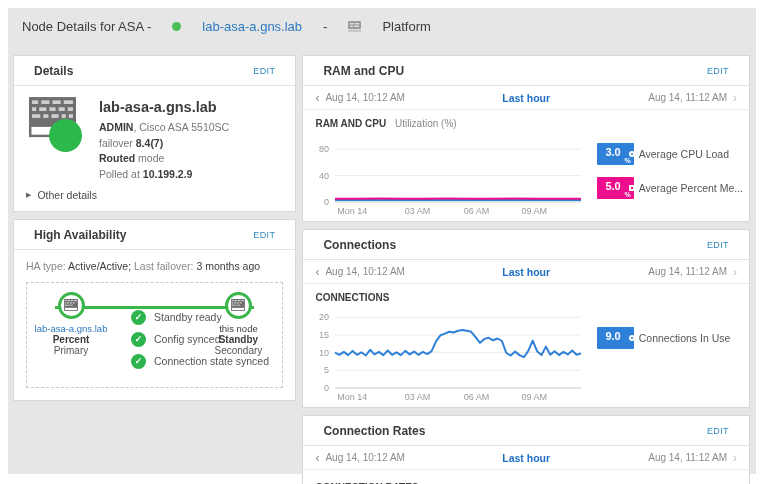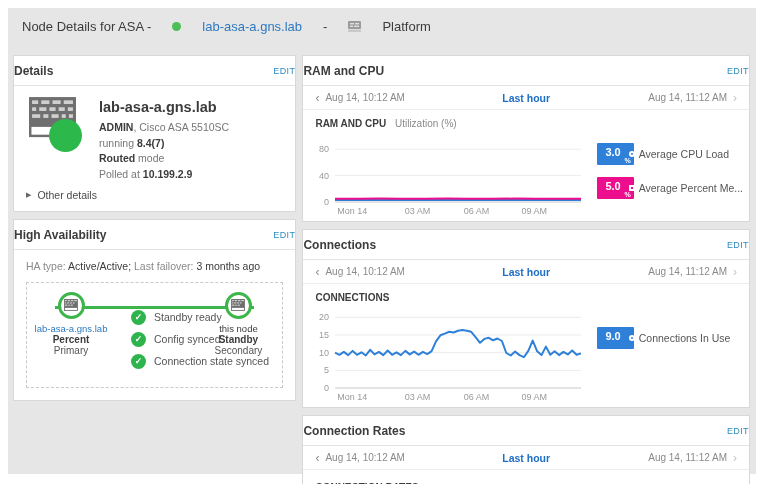--- a/index.html
+++ b/index.html
@@ -5,21 +5,21 @@
   * { margin:0; padding:0; box-sizing:border-box; }
   html,body { width:768px; height:484px; background:#ffffff; font-family:"Liberation Sans",sans-serif; overflow:hidden; }
   .canvas { position:absolute; left:8px; top:8px; width:748px; height:466px; background:#e6e6e6; }
   .page-header { display:flex; align-items:center; gap:21px; padding:11px 14px 21px 14px; font-size:13px; font-weight:normal; color:#3c3c3c; }
   .green-dot { width:9px; height:9px; border-radius:50%; background:#4cbf56; display:inline-block; }
   .node-link { color:#2e79c0; }
   .cols { display:flex; gap:6px; padding:0 6px 0 5px; }
   .col-left { width:305px; display:flex; flex-direction:column; gap:7px; }
   .col-right { flex:1; display:flex; flex-direction:column; gap:7px; }
   .panel { background:#fff; border:1px solid #d8d8d8; }
-  .panel-header { display:flex; justify-content:space-between; align-items:center; padding:8px 0 7px; border-bottom:1px solid #e3e3e3; }
+  .panel-header { display:flex; justify-content:space-between; align-items:center; padding:8px 20px 7px; border-bottom:1px solid #e3e3e3; }
   .panel-title { font-size:12px; font-weight:bold; color:#3c3c3c; }
   .edit-link { font-size:9px; color:#2e8bc0; letter-spacing:.4px; cursor:pointer; }
   .timebar { position:relative; display:flex; justify-content:space-between; align-items:center; padding:6px 12px; border-bottom:1px solid #ececec; font-size:10px; color:#8a8a8a; }
   .timebar .center { position:absolute; left:0; right:0; text-align:center; font-weight:bold; color:#1f6fc4; font-size:10.5px; cursor:pointer; }
   .tb-left,.tb-right { display:flex; align-items:center; z-index:1; }
   .chev { font-size:12px; line-height:10px; cursor:pointer; }
   .chev.l { color:#8a8a8a; margin-right:6px; }
   .chev.r { color:#c6c6c6; margin-left:6px; }
   .chart-caption { padding:8px 12px 2px; font-size:10px; }
   .cap-title { font-weight:bold; color:#3c3c3c; margin-right:6px; }
@@ -108,21 +108,21 @@
                   <rect x="16" y="8.4" width="2" height="1.8"></rect>
                   <rect x="19.5" y="8.4" width="2" height="1.8"></rect>
               </g>
               <rect x="0.6" y="14" width="21.8" height="5" fill="#ffffff" stroke="#6f6f6f" stroke-width="1.2"></rect>
             </svg>
             <span class="status-dot-large"></span>
           </div>
           <div class="details-info">
             <div class="node-title">lab-asa-a.gns.lab</div>
             <div><span class="dv">ADMIN</span><span>,  Cisco ASA 5510SC</span></div>
-            <div><span>running</span> <span class="dv">8.4(7)</span></div>
+            <div><span>failover</span> <span class="dv">8.4(7)</span></div>
             <div><span class="dv">Routed</span> <span>mode</span></div>
             <div><span>Polled at</span> <span class="dv">10.199.2.9</span></div>
           </div>
         </div>
         <div class="other-details">
           <span class="tri">▶</span>
           <span>Other details</span>
         </div>
       </section>
 

